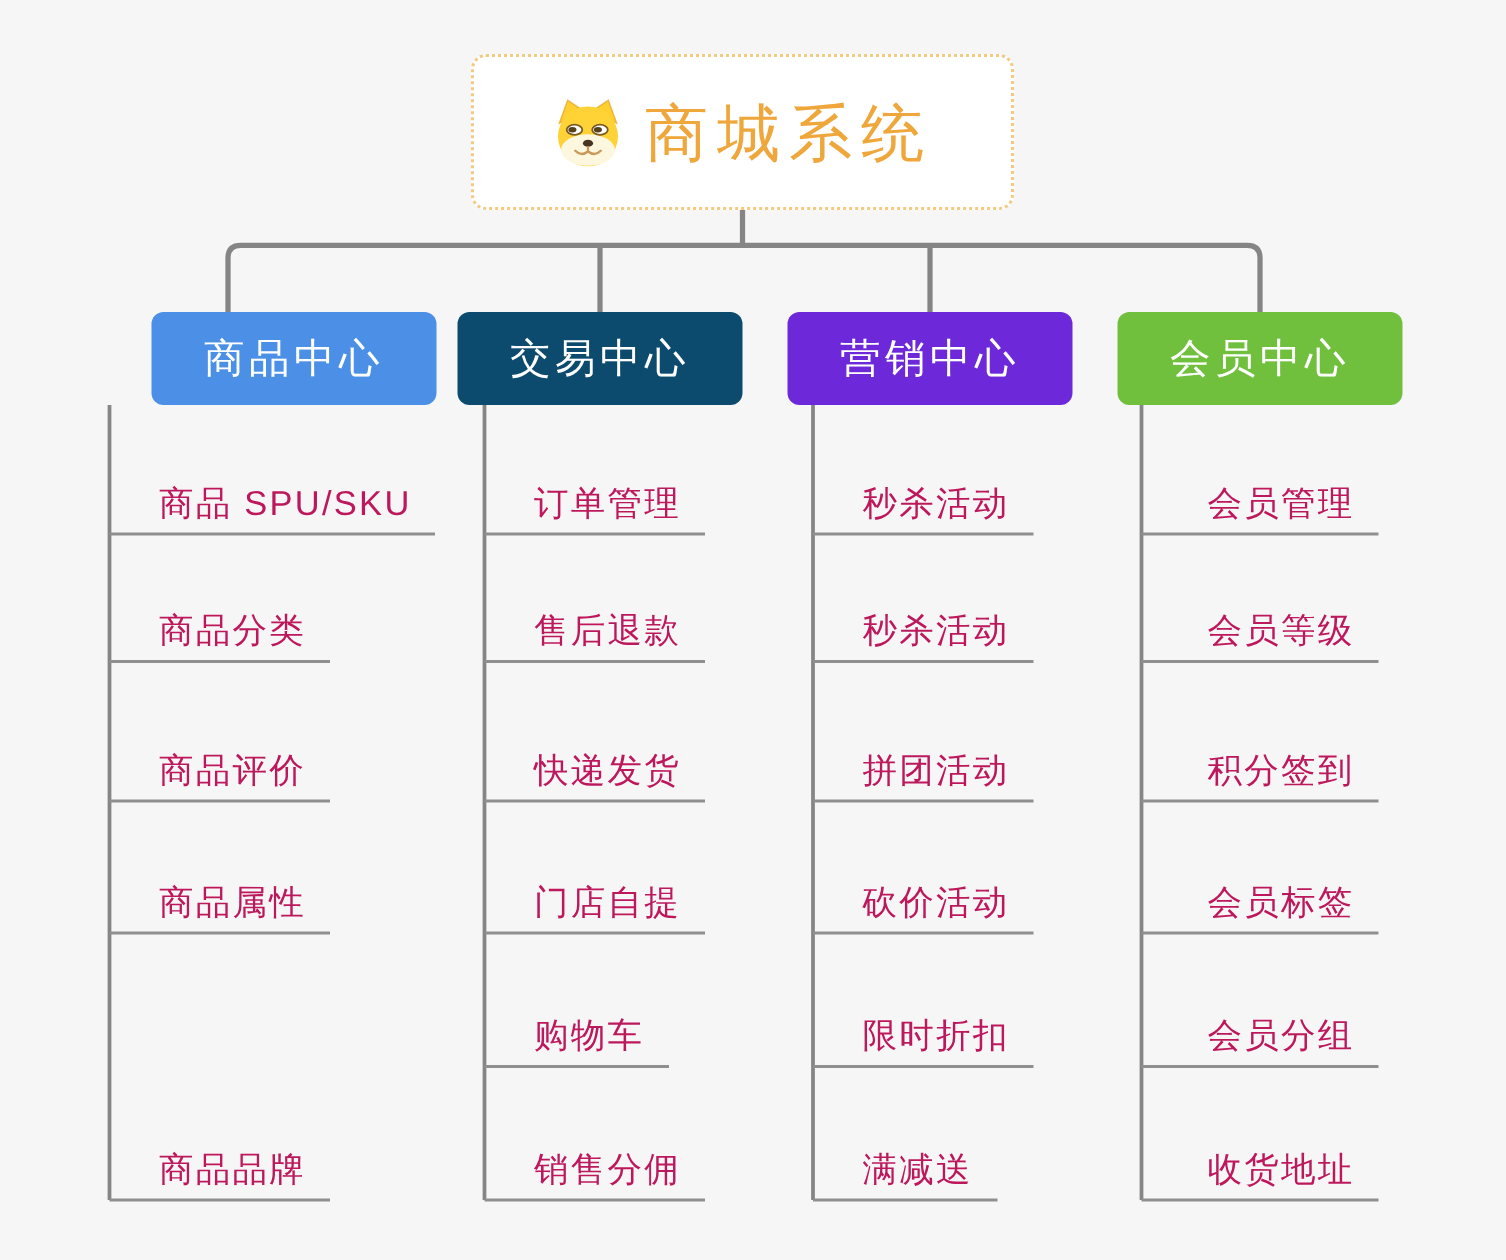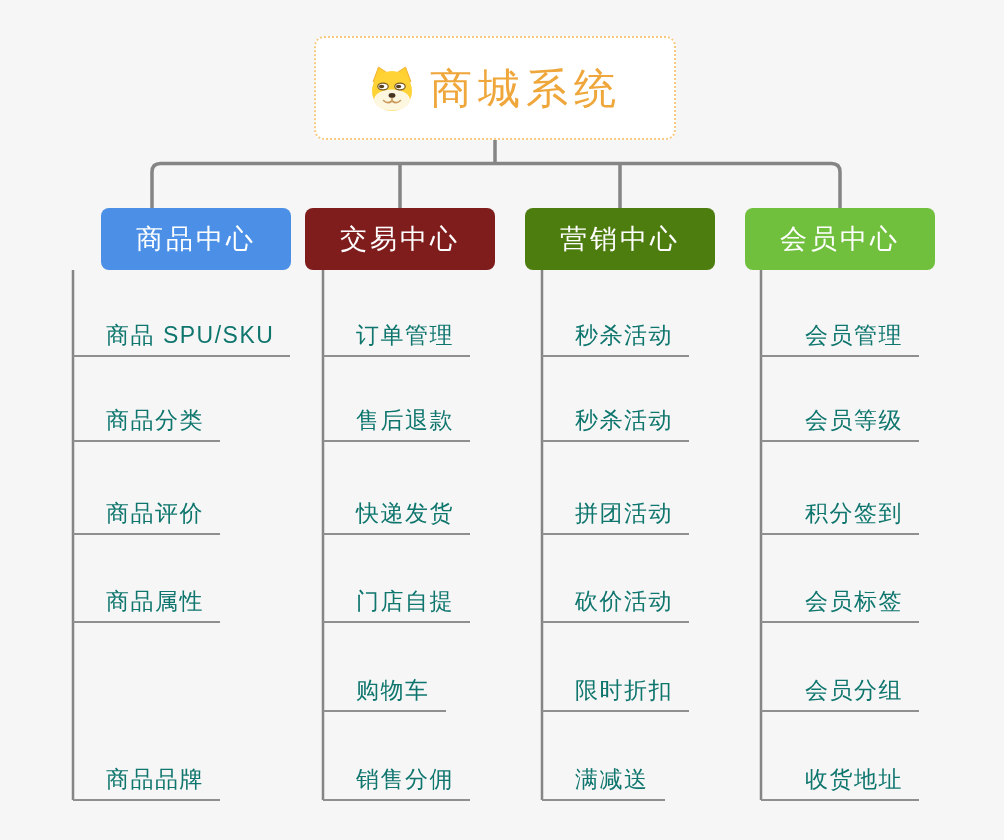--- a/index.html
+++ b/index.html
@@ -35,21 +35,21 @@
     z-index: 2; white-space: nowrap;
   }
   .bnode.c1 { left: 57px; margin-left: 44px; }
   .bnode.c2 { left: 305px; }
   .bnode.c3 { left: 525px; }
   .bnode.c4 { left: 745px; }
 
   
   .leaf {
     position: absolute; z-index: 1;
-    font-size: 23px; letter-spacing: 1.5px; color: #0f766e;
+    font-size: 23px; letter-spacing: 1.5px; color: #be185d;
     line-height: 32px; padding: 0 16px 4px 33px;
     border-bottom: 2px solid #8F8F8F; white-space: nowrap;
   }
   .leaf.c1 { left: 73px; }
   .leaf.c2 { left: 323px; }
   .leaf.c3 { left: 542px; }
   .leaf.c4 { left: 761px; padding-left: 44px; }
   .leaf.r0 { top: 319px; }
   .leaf.r1 { top: 388px; margin-top: 16px; }
   .leaf.r2 { top: 497px; }
@@ -96,29 +96,29 @@
     <span class="root-title" style="color: rgb(239, 167, 59);">商城系统</span>
   </div>
 
   <div class="bnode c1" style="background-color: rgb(75, 144, 230);">商品中心</div>
   <div class="leaf c1 r0">商品 SPU/SKU</div>
   <div class="leaf c1 r1">商品分类</div>
   <div class="leaf c1 r2">商品评价</div>
   <div class="leaf c1 r3">商品属性</div>
   <div class="leaf c1 r5">商品品牌</div>
 
-  <div class="bnode c2" style="background-color: #7f1d1d; text-align: center;">交易中心</div>
+  <div class="bnode c2" style="background-color: #0c4a6e; text-align: center;">交易中心</div>
   <div class="leaf c2 r0">订单管理</div>
   <div class="leaf c2 r1">售后退款</div>
   <div class="leaf c2 r2">快递发货</div>
   <div class="leaf c2 r3">门店自提</div>
   <div class="leaf c2 r4">购物车</div>
   <div class="leaf c2 r5">销售分佣</div>
 
-  <div class="bnode c3" style="background-color: #4d7c0f;">营销中心</div>
+  <div class="bnode c3" style="background-color: #6d28d9;">营销中心</div>
   <div class="leaf c3 r0">秒杀活动</div>
   <div class="leaf c3 r1">秒杀活动</div>
   <div class="leaf c3 r2">拼团活动</div>
   <div class="leaf c3 r3">砍价活动</div>
   <div class="leaf c3 r4">限时折扣</div>
   <div class="leaf c3 r5">满减送</div>
 
   <div class="bnode c4" style="background-color: rgb(112, 191, 61);">会员中心</div>
   <div class="leaf c4 r0">会员管理</div>
   <div class="leaf c4 r1">会员等级</div>

